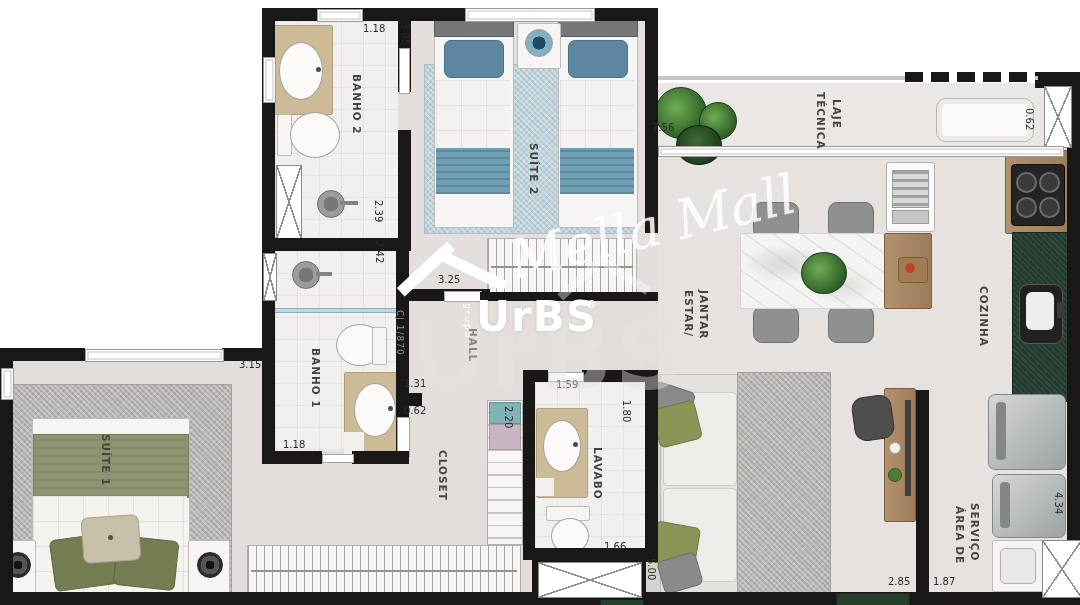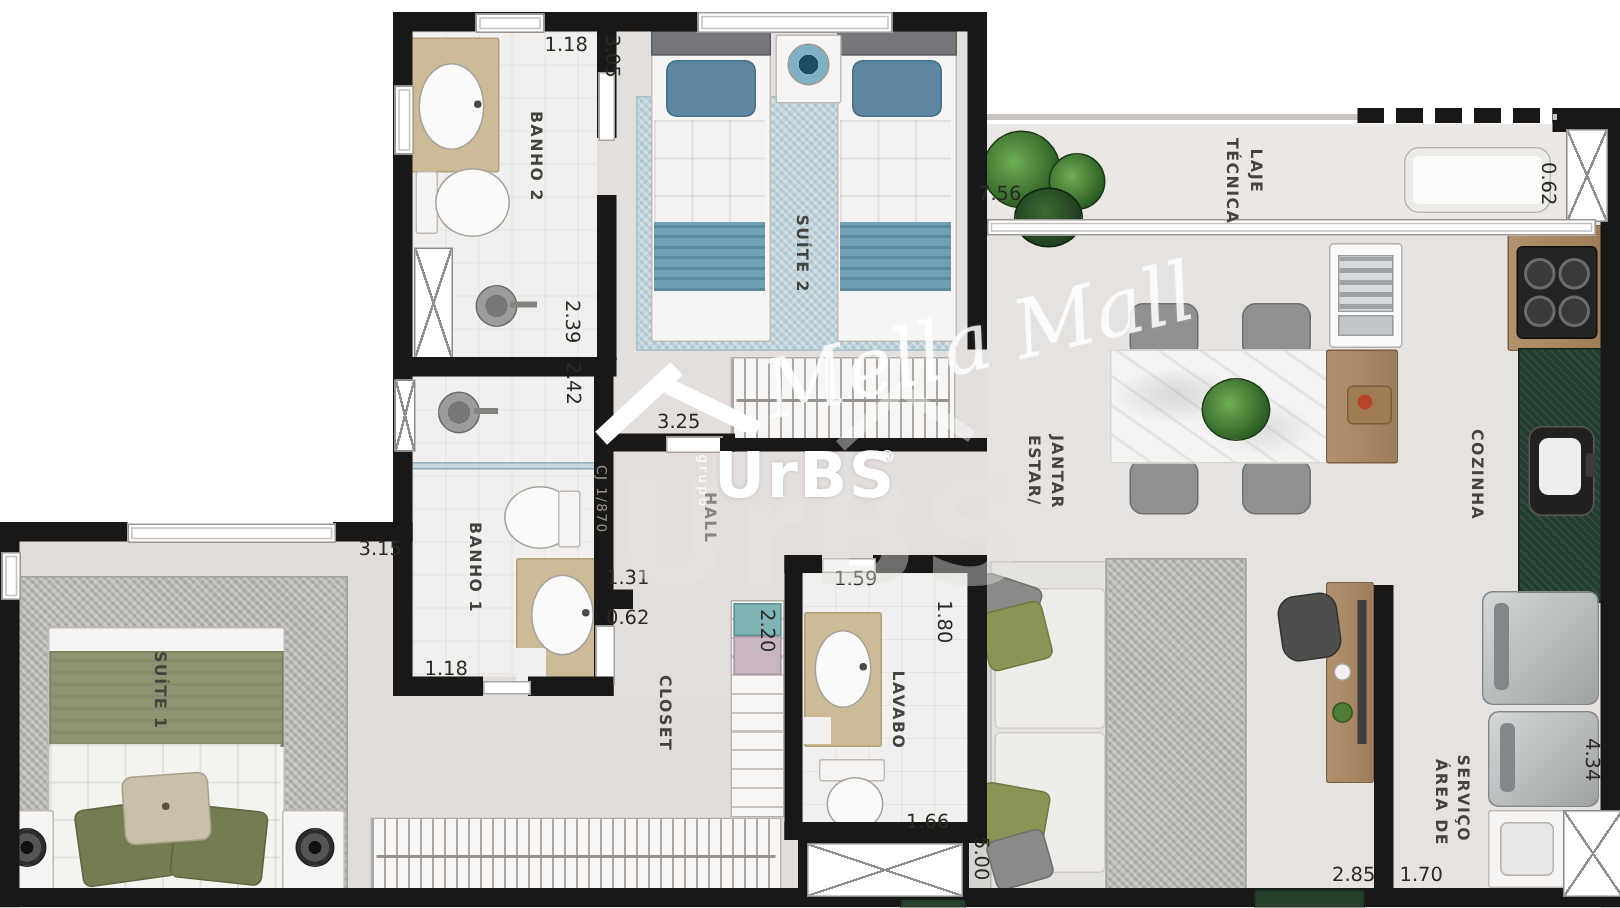--- a/index.html
+++ b/index.html
@@ -51,21 +51,21 @@
                      repeating-linear-gradient(35deg,transparent 0 14px,rgba(120,120,118,0.12) 14px 16px);}
   .greencounter{background:#223c2e;border:1px solid #142519;
     background-image:repeating-linear-gradient(45deg,rgba(255,255,255,0.07) 0 1.5px,transparent 1.5px 4px);}
   .silver{background:linear-gradient(135deg,#d5d7d8,#9ea2a3);border:1px solid #83878a;border-radius:7px;}
   .plant{border-radius:50%;background:radial-gradient(circle at 40% 40%,#6fae54,#2e6026 70%,#1d4018);border:1px solid #1b3a17;}
   .plant-dark{border-radius:50%;background:radial-gradient(circle at 45% 40%,#3f6b37,#1c3a1b 75%,#122712);border:1px solid #0f2410;}
   .glass{background:rgba(160,195,205,0.55);border:1px solid #8fb0ba;}
   .planter{background:#24402a;border:1px solid #16291a;}
   
   .room-label{color:#45433f;font-size:10.5px;font-weight:600;letter-spacing:1px;white-space:nowrap;}
-  .meas{color:#2b2a27;font-size:13px;font-weight:500;white-space:nowrap;}
+  .meas{color:#2b2a27;font-size:10px;font-weight:500;white-space:nowrap;}
   .vtext{writing-mode:vertical-rl;text-orientation:mixed;}
   .wallcode{color:#94928e;color:#98958f;font-size:9px;letter-spacing:1px;}
   
   .wm-script{font-family:"DejaVu Serif","Liberation Serif",serif;font-style:italic;
     color:rgba(255,255,255,0.82);font-size:54px;white-space:nowrap;transform:rotate(-13.5deg);
     transform-origin:left center;text-shadow:0 0 2px rgba(255,255,255,0.25);}
   .wm-big{color:rgba(228,226,222,0.42);font-weight:bold;font-size:96px;letter-spacing:2px;line-height:1;}
   .wm-white{color:#ffffff;font-weight:bold;font-size:42px;letter-spacing:1px;line-height:1;
     text-shadow:0 0 3px rgba(0,0,0,0.15);}
   .wm-small{color:#ffffff;font-size:9px;letter-spacing:2px;}
@@ -272,21 +272,21 @@
   <span class="abs meas vtext" style="left:503px;top:406px;">2.20</span>
   <span class="abs meas" style="left:556px;top:379px;">1.59</span>
   <span class="abs meas vtext" style="left:621px;top:400px;">1.80</span>
   <span class="abs meas" style="left:604px;top:541px;">1.66</span>
   <span class="abs meas" style="left:239px;top:359px;">3.15</span>
   <span class="abs meas" style="left:283px;top:439px;">1.18</span>
   <span class="abs meas" style="left:652px;top:122px;">7.56</span>
   <span class="abs meas vtext" style="left:1024px;top:108px;">0.62</span>
   <span class="abs meas vtext" style="left:646px;top:558px;">5.00</span>
   <span class="abs meas" style="left:888px;top:576px;text-align:right;">2.85</span>
-  <span class="abs meas" style="left:933px;top:576px;">1.70</span>
+  <span class="abs meas" style="left:933px;top:576px;">1.87</span>
   <span class="abs meas vtext" style="left:1053px;top:492px;">4.34</span>
 
   <span class="abs wallcode vtext" style="left:395px;top:310px;">CJ 1/870</span>
 
   <span class="abs wm-big" style="left:410px;top:308px;">UrBS</span>
   <span class="abs wm-reg-big" style="left:660px;top:310px;">®</span>
   <svg class="abs" style="left:556px;top:252px;opacity:0.38;" width="96" height="50" viewBox="0 0 120 64">
     <path d="M4 58 L56 10 L116 50" fill="none" stroke="#ffffff" stroke-width="11"></path>
   </svg>
   <svg class="abs" style="left:396px;top:236px;" width="118" height="62" viewBox="0 0 120 64">

